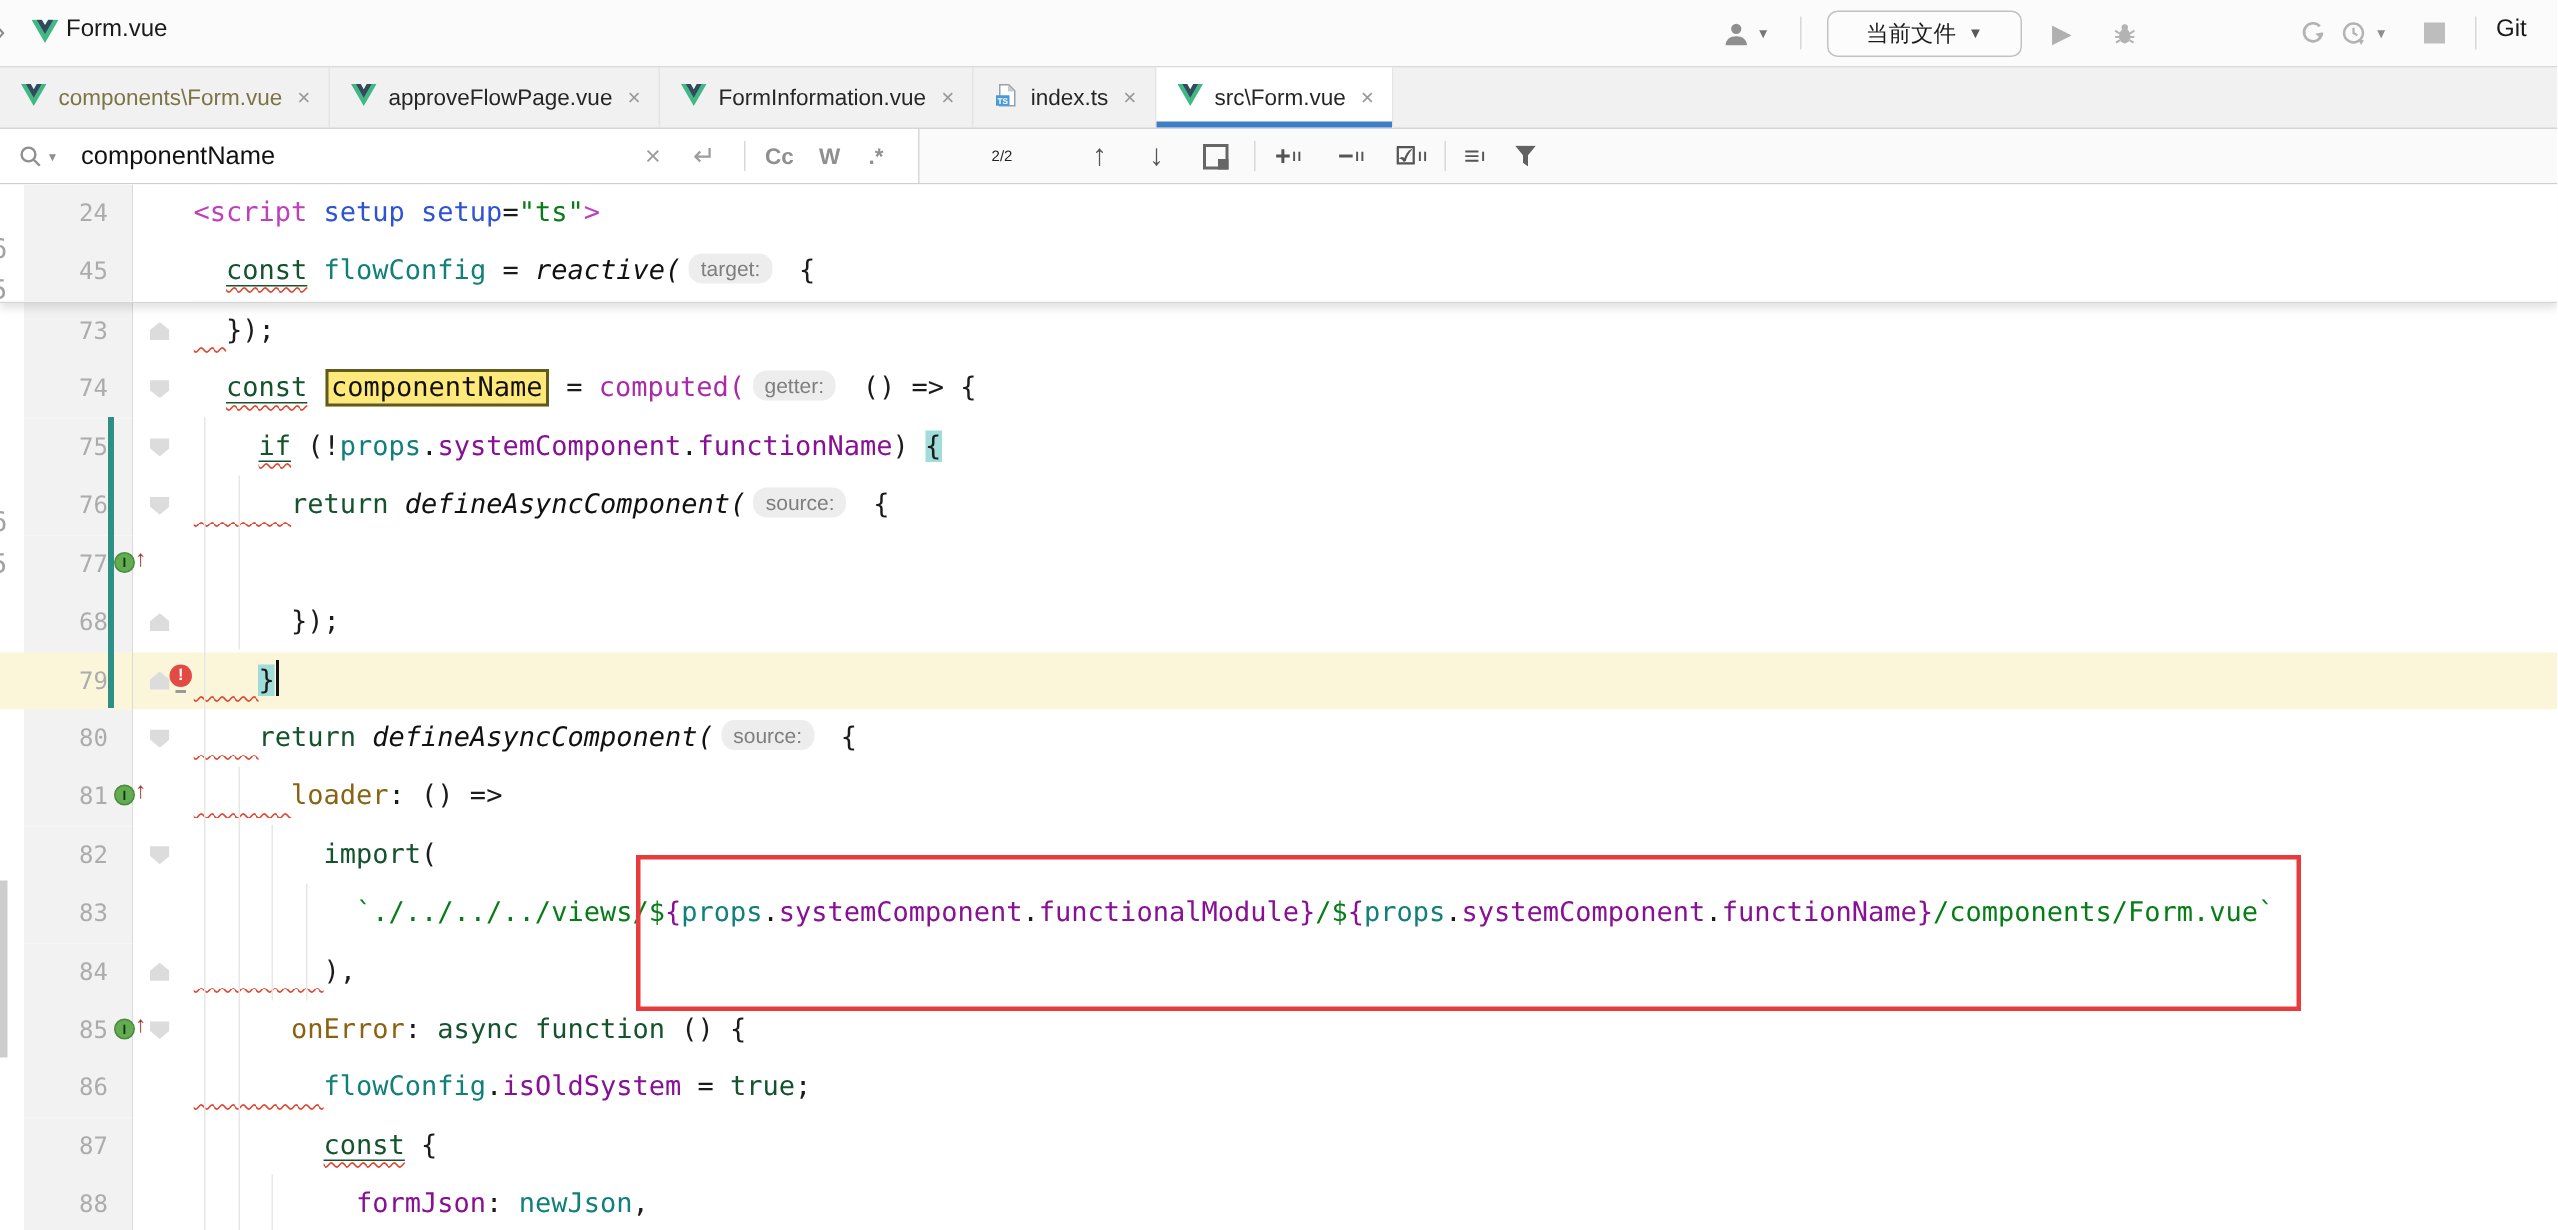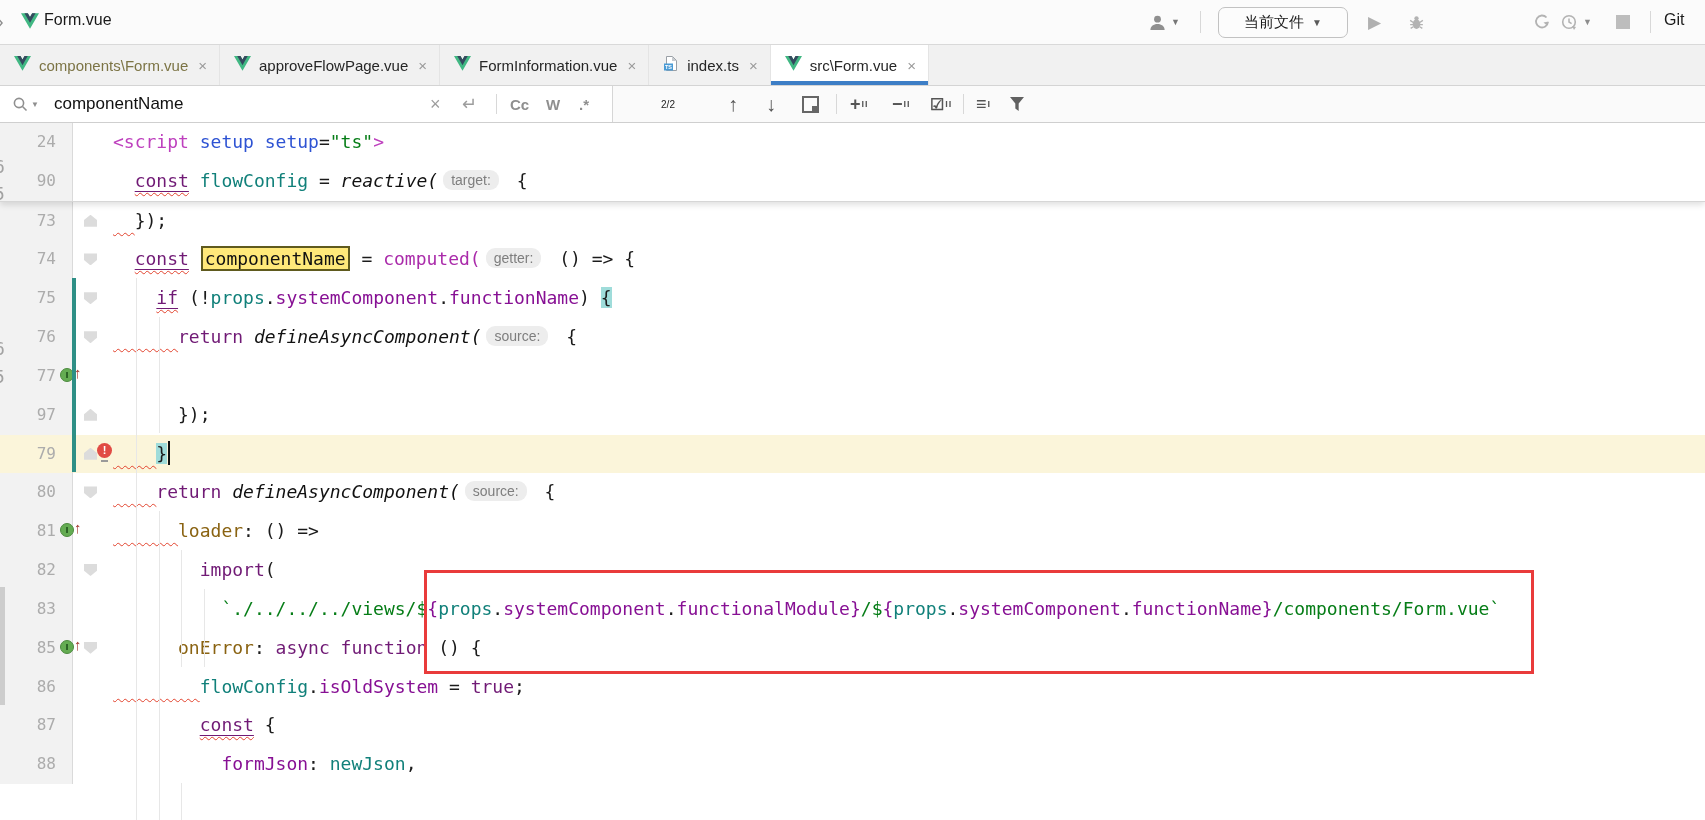--- a/index.html
+++ b/index.html
@@ -38,39 +38,39 @@
   .fb-sepl{position:absolute;top:8px;width:1px;height:20px;background:#D8D8D8;}
   .selsq{position:relative;width:13px;height:13px;border:2px solid #666;}
   .selsq::after{content:"";position:absolute;right:-2px;bottom:-2px;width:7px;height:7px;background:#666;}
   .occ{font-size:18px;color:#555;font-weight:bold;}
   .sub{font-size:9px;vertical-align:-3px;margin-left:1px;letter-spacing:1px;}
   .funnel{width:14px;height:14px;background:#616161;clip-path:polygon(0 0,100% 0,62% 46%,62% 100%,38% 82%,38% 46%);}
 
   
   .editor{position:relative;height:699px;background:#fff;overflow:hidden;}
   .sticky{position:relative;z-index:4;background:#fff;border-bottom:1px solid #D6D6D6;box-shadow:0 3px 6px rgba(0,0,0,.12);}
-  .row{display:flex;height:38.83px;background:#fff;}
+  .row{display:flex;height:38.83px;background:#fff;padding-left:16px;}
   .row.cur{background:#FBF5DA;}
   .gut{flex:0 0 113px;position:relative;height:100%;background:linear-gradient(90deg,#F2F2F2 0 72px,#DADADA 72px 73px,#FFFFFF 73px);}
   .row.cur .gut{background:linear-gradient(90deg,#FBF5DA 0 72px,#DADADA 72px 73px,#FBF5DA 73px);}
   .num{position:absolute;left:0;top:0;width:56px;text-align:right;color:#ACACAC;font:16px "DejaVu Sans Mono",monospace;line-height:38.83px;}
   .fold{position:absolute;left:84px;top:13px;width:13px;height:12px;background:#DCDCDC;}
   .fold.fo{clip-path:polygon(0 0,100% 0,100% 55%,50% 100%,0 55%);}
   .fold.fc{clip-path:polygon(50% 0,100% 45%,100% 100%,0 100%,0 45%);}
   .impl{position:absolute;left:60px;top:9px;width:24px;height:20px;}
   .impl .ic{position:absolute;left:0;top:2px;width:12px;height:12px;border-radius:50%;background:#64AC52;border:1px solid #4C8A3E;color:#0E3B0E;font:bold 9px "Liberation Sans",sans-serif;text-align:center;line-height:12px;}
   .impl .ia{position:absolute;left:14px;top:-2px;color:#A3382F;font-size:15px;font-weight:bold;}
   .bulb{position:absolute;left:97px;top:8px;width:15px;height:15px;border-radius:50%;background:#E14B44;color:#fff;font:bold 11px "Liberation Sans",sans-serif;text-align:center;line-height:15px;}
   .bulb::after{content:"";position:absolute;left:4px;bottom:-4px;width:7px;height:2px;background:#9a9a9a;}
   .code{white-space:pre;font:18px "DejaVu Sans Mono",monospace;line-height:38.83px;color:#1B1B1B;}
 
   .s-pl{color:#1B1B1B}
   .s-tag{color:#BE40BE}
   .s-attr{color:#2E53D3}
-  .s-kw{color:#701a75}
+  .s-kw{color:#14532d}
   .s-str{color:#067D17}
   .s-prop{color:#871094}
   .s-var{color:#11807A}
   .s-call{color:#AA2BAA}
   .s-it{color:#111;font-style:italic}
   .s-key{color:#8A6312}
   .s-u{text-decoration-line:underline;text-decoration-thickness:1px;text-underline-offset:4px;}
   .s-sq{text-decoration-line:underline;text-decoration-style:wavy;text-decoration-color:#E2432E;text-decoration-thickness:1.3px;text-underline-offset:5px;}
   .s-inlay{display:inline-block;background:#EDEDED;color:#7E7E7E;border-radius:9px;font:14px "Liberation Sans",sans-serif;padding:2px 8px;margin:0 7px 0 5px;vertical-align:2px;}
   .s-match{background:#FFE97A;border:2px solid #5F5A1E;padding:0 2px;margin:0 1px;color:#111;}
@@ -227,21 +227,21 @@
   <div class="editor">
     <div class="sticky" id="sticky">
         <div class="row">
           <div class="gut">
             <span class="num">24</span>
           </div>
           <div class="code"><span class="s-tag">&lt;script</span><span class="s-pl"> </span><span class="s-attr">setup</span><span class="s-pl"> </span><span class="s-attr">setup</span><span class="s-pl">=</span><span class="s-str">"ts"</span><span class="s-tag">&gt;</span></div>
         </div>
         <div class="row">
           <div class="gut">
-            <span class="num">90</span>
+            <span class="num">45</span>
           </div>
           <div class="code"><span class="s-pl">  </span><span class="s-sq"><span class="s-kw s-u">const</span></span><span class="s-pl"> </span><span class="s-var">flowConfig</span><span class="s-pl"> = </span><span class="s-it">reactive(</span><span class="s-inlay">target:</span><span class="s-pl"> {</span></div>
         </div>
       </div>
     <div id="rows">
         <div class="row">
           <div class="gut">
             <span class="num">73</span>
             <span class="fold fc"></span>
           </div>
@@ -272,21 +272,21 @@
           <div class="gut">
             <span class="num">77</span>
             <span class="impl">
               <span class="ic">I</span>
               <span class="ia">↑</span>
             </span>
           </div>
         </div>
         <div class="row">
           <div class="gut">
-            <span class="num">97</span>
+            <span class="num">68</span>
             <span class="fold fc"></span>
           </div>
           <div class="code"><span class="s-pl">      });</span></div>
         </div>
         <div class="row cur">
           <div class="gut">
             <span class="num">79</span>
             <span class="bulb">!</span>
             <span class="fold fc"></span>
           </div>
@@ -314,20 +314,27 @@
             <span class="num">82</span>
             <span class="fold fo"></span>
           </div>
           <div class="code"><span class="s-pl">        </span><span class="s-kw">import</span><span class="s-pl">(</span></div>
         </div>
         <div class="row">
           <div class="gut">
             <span class="num">83</span>
           </div>
           <div class="code"><span class="s-pl">          </span><span class="s-str">`./../../../views/$</span><span class="s-prop">{</span><span class="s-var">props</span><span class="s-pl">.</span><span class="s-prop">systemComponent</span><span class="s-pl">.</span><span class="s-prop">functionalModule</span><span class="s-prop">}</span><span class="s-str">/$</span><span class="s-prop">{</span><span class="s-var">props</span><span class="s-pl">.</span><span class="s-prop">systemComponent</span><span class="s-pl">.</span><span class="s-prop">functionName</span><span class="s-prop">}</span><span class="s-str">/components/Form.vue`</span></div>
+        </div>
+        <div class="row">
+          <div class="gut">
+            <span class="num">84</span>
+            <span class="fold fc"></span>
+          </div>
+          <div class="code"><span class="s-sq">        </span><span class="s-pl">),</span></div>
         </div>
         <div class="row">
           <div class="gut">
             <span class="num">85</span>
             <span class="impl">
               <span class="ic">I</span>
               <span class="ia">↑</span>
             </span>
             <span class="fold fo"></span>
           </div>

